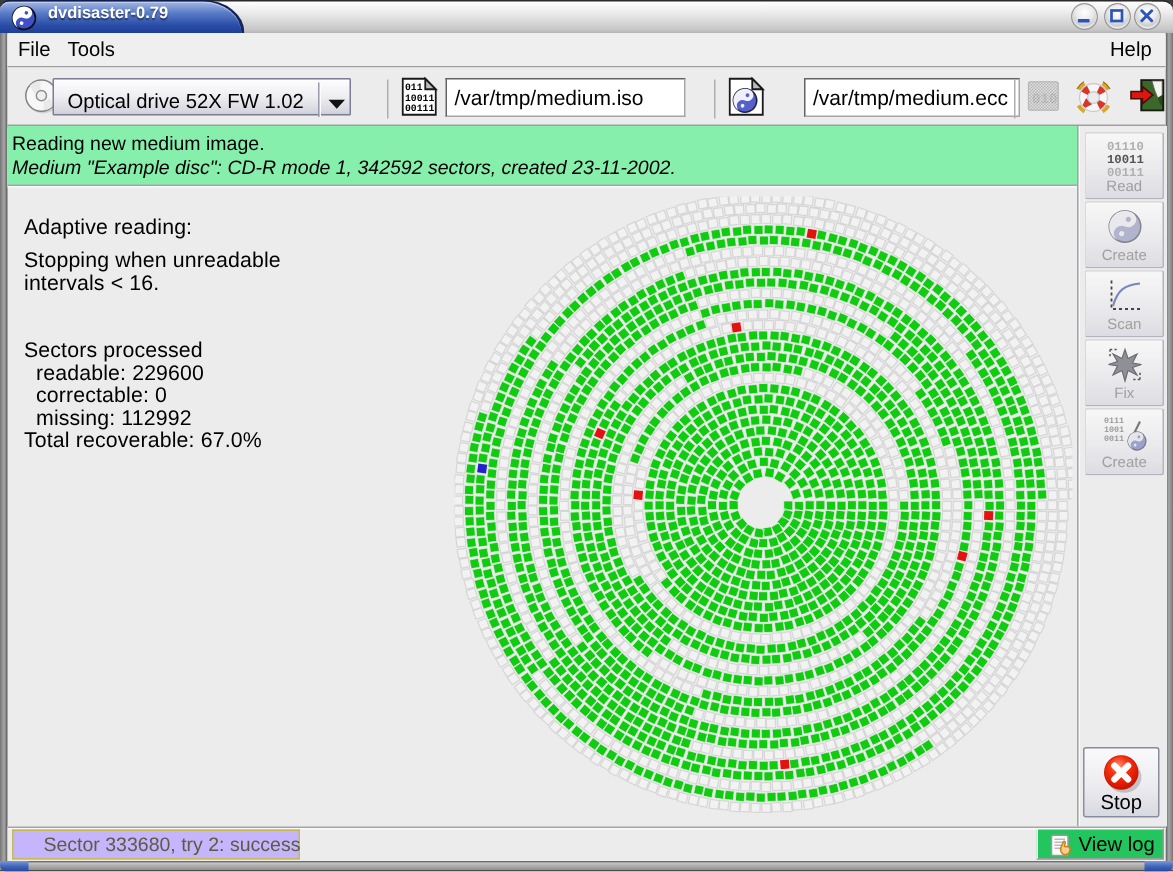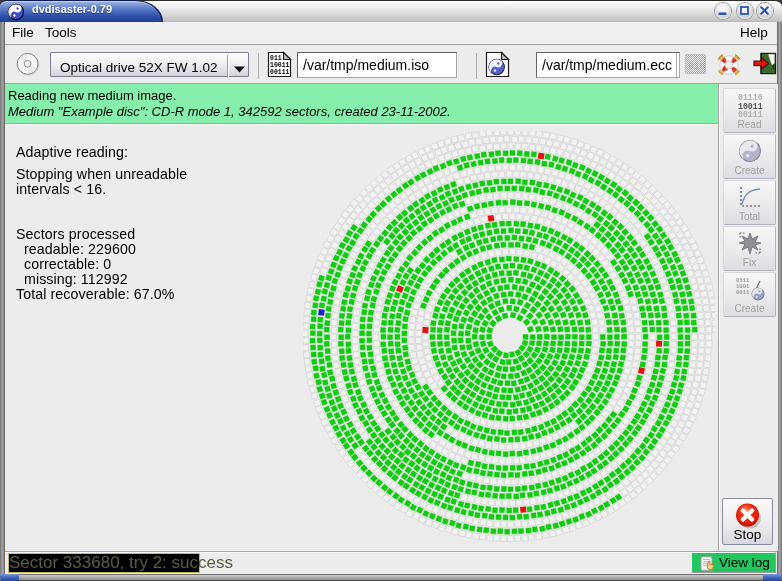--- a/index.html
+++ b/index.html
@@ -5,31 +5,31 @@
 body{font-family:"Liberation Sans",sans-serif;background:#ececec;position:relative;font-size:13px;color:#000}
 .abs{position:absolute}
 #titlebar{left:0;top:0;width:782px;height:22px;background:linear-gradient(#fefefe,#efefef 30%,#c6c6c6 90%,#b5b5b5);border-radius:7px 7px 0 0;border-top:1px solid #2a2a2a;box-shadow:inset 0 1px 0 #fff}
 #titletab{left:0;top:0;width:163px;height:22px;background:linear-gradient(#a6b9e4,#5c7ec8 35%,#2a4da8 75%,#1f3f96);border-radius:7px 30px 0 0 / 7px 24px 0 0;border-top:1px solid #0e1e50;border-right:2px solid #15255c;box-shadow:inset 0 1px 0 rgba(255,255,255,.35)}
 #titletext{left:32px;top:3px;color:#fff;font-weight:bold;font-size:11px;text-shadow:0 1px 1px rgba(0,0,0,.5)}
 .winbtn{top:3px;width:16px;height:16px;border-radius:50%;background:radial-gradient(circle at 50% 32%,#ffffff,#e8e8e8 45%,#c2c2c2 75%,#adadad);box-shadow:0 0 0 1px #9a9a9a, inset 0 -1px 1px rgba(255,255,255,.8)}
 #menubar{left:5px;top:22px;width:772px;height:23px;background:#efefef;border-bottom:1px solid #9f9f9f;box-shadow:0 1px 0 #fafafa}
 .menuitem{top:3px;font-size:13.5px;color:#000}
 #toolbar{left:5px;top:45px;width:772px;height:39px;background:#ececec;border-bottom:1px solid #9f9f9f}
 .tsep{top:8px;width:1px;height:26px;background:#aeaeae}
-#combo{left:45px;top:7px;width:199px;height:25px;background:linear-gradient(#fdfdfe,#f0f0f4 45%,#d7d7e0 92%,#cfcfda);border:1px solid #7c7c94;border-radius:1px;box-shadow:inset 0 1px 0 #fff}
+#combo{left:30px;top:7px;width:199px;height:25px;background:linear-gradient(#fdfdfe,#f0f0f4 45%,#d7d7e0 92%,#cfcfda);border:1px solid #7c7c94;border-radius:1px;box-shadow:inset 0 1px 0 #fff}
 #combotext{left:9px;top:7px;font-size:13.5px}
 #combodiv{left:176px;top:2px;width:1px;height:23px;background:#9a9aae;box-shadow:1px 0 0 #fdfdfd}
 .entry{top:7px;height:26px;background:#fff;border:1px solid #636363;border-bottom-color:#a5a5a5;border-right-color:#a5a5a5;font-size:14px;line-height:24px;padding-left:5px;white-space:nowrap}
 #hdr{left:5px;top:84px;width:713px;height:40px;background:#86efac;border-bottom:1px solid #a5a5a5;box-shadow:0 1px 0 #fafafa}
 #panel{left:718px;top:84px;width:60px;height:467px;background:#ececec;border-left:1px solid #a5a5a5;box-shadow:inset 1px 0 0 #fafafa}
 .pbtn{left:4px;width:53px;height:45px;background:linear-gradient(#f7f7f7,#e9e9ec 60%,#dcdce2);border:1px solid #b4b4c0;border-top-color:#d8d8dd;border-left-color:#d8d8dd;border-radius:2px;text-align:center}
 .plabel{width:100%;position:absolute;bottom:2px;text-align:center;font-size:10px;color:#a0a0a0}
 #stopbtn{left:722px;top:498px;width:51px;height:47px;background:linear-gradient(#fafafb,#ececf0 55%,#d8d8e0);border:1px solid #8b8ba2;border-radius:2px;text-align:center}
 #statusbar{left:5px;top:551px;width:772px;height:23px;background:#ececec;border-top:1px solid #a5a5a5;box-shadow:inset 0 1px 0 #fafafa}
-#ybox{left:3px;top:1px;width:192px;height:20px;background:#000000;border:1px solid #c6ba58;color:#5c5c44;font-size:17px;line-height:18px;padding-left:0;white-space:nowrap}
+#ybox{left:3px;top:1px;width:192px;height:20px;background:#c4b5fd;border:1px solid #c6ba58;color:#5c5c44;font-size:13px;line-height:18px;padding-left:20px;white-space:nowrap}
 #viewlog{left:686px;top:0px;width:85px;height:21px;background:#22c55e;border:1px solid #9b9b9b;border-top-color:#fdfdfd;border-left-color:#fdfdfd;font-size:13.5px}
 #bottomedge{left:0;top:574px;width:782px;height:7px;background:linear-gradient(#c9c9c9,#a5a5a5 60%,#8f8f8f);border-top:1px solid #6e6e6e;border-bottom:1px solid #4a4a4a}
 .grip{top:574px;width:19px;height:7px;background:linear-gradient(#7a97d8,#3d63b8 55%,#27459a)}
 #lborder{left:0;top:22px;width:5px;height:552px;background:linear-gradient(90deg,#757575,#a8a8a8 55%,#5a5a5a)}
 #rborder{left:777px;top:22px;width:5px;height:552px;background:linear-gradient(90deg,#5a5a5a,#a8a8a8 45%,#757575)}
 .txt{white-space:nowrap}
 .lt{font-size:14.2px;letter-spacing:0.1px}
 .lt{font-size:14.2px}
 </style></head><body>
 <div class="abs" style="left:0;top:0;width:14px;height:14px;background:#3c3c3c"></div>
@@ -168,21 +168,21 @@
         <g transform="rotate(25 13 13)">
           <circle cx="13" cy="13" r="10.5" fill="#b0b4cc" stroke="#83838f" stroke-width="1"></circle>
           <path d="M13 2.5 A 10.5 10.5 0 0 0 13 23.5 A 5.25 5.25 0 0 1 13 13 A 5.25 5.25 0 0 0 13 2.5 Z" fill="#e9e9ed"></path>
           <circle cx="13" cy="7.75" r="1.68" fill="#b0b4cc"></circle>
           <circle cx="13" cy="18.25" r="1.68" fill="#e9e9ed"></circle>
         </g>
       </svg><div class="plabel">Create</div></div>
     <div class="abs pbtn" style="top:96px"><svg width="26" height="26" viewBox="0 0 26 26" style="margin-top:3px">
         <path d="M4 3 V22 H23" fill="none" stroke="#444" stroke-width="1.2" stroke-dasharray="2 2"></path>
         <path d="M5 20 C 8 9, 13 6, 23 5" fill="none" stroke="#7788bb" stroke-width="1.4"></path>
-      </svg><div class="plabel">Total</div></div>
+      </svg><div class="plabel">Scan</div></div>
     <div class="abs pbtn" style="top:142px"><svg width="26" height="26" viewBox="0 0 26 26" style="margin-top:3px">
         <path d="M13 3 L15 9 L21 6 L18 12 L24 13 L18 15 L21 20 L15 17 L13 24 L11 17 L5 20 L8 14 L2 13 L8 11 L5 6 L11 9 Z" fill="#8f8f98" stroke="#6a6a72" stroke-width="0.8"></path>
         <path d="M3 3 V8 M3 3 H8 M23 23 H18 M23 23 V18" stroke="#555" stroke-width="1" stroke-dasharray="1.5 1.5" fill="none"></path>
       </svg><div class="plabel">Fix</div></div>
     <div class="abs pbtn" style="top:188px"><svg width="34" height="26" viewBox="0 0 34 26" style="margin-top:3px">
         <g font-family="Liberation Mono,monospace" font-size="5.6" font-weight="bold" fill="#9a9a9a">
           <text x="3" y="6">0111</text>
           <text x="3" y="12">1001</text>
           <text x="3" y="18">0011</text>
         </g>

